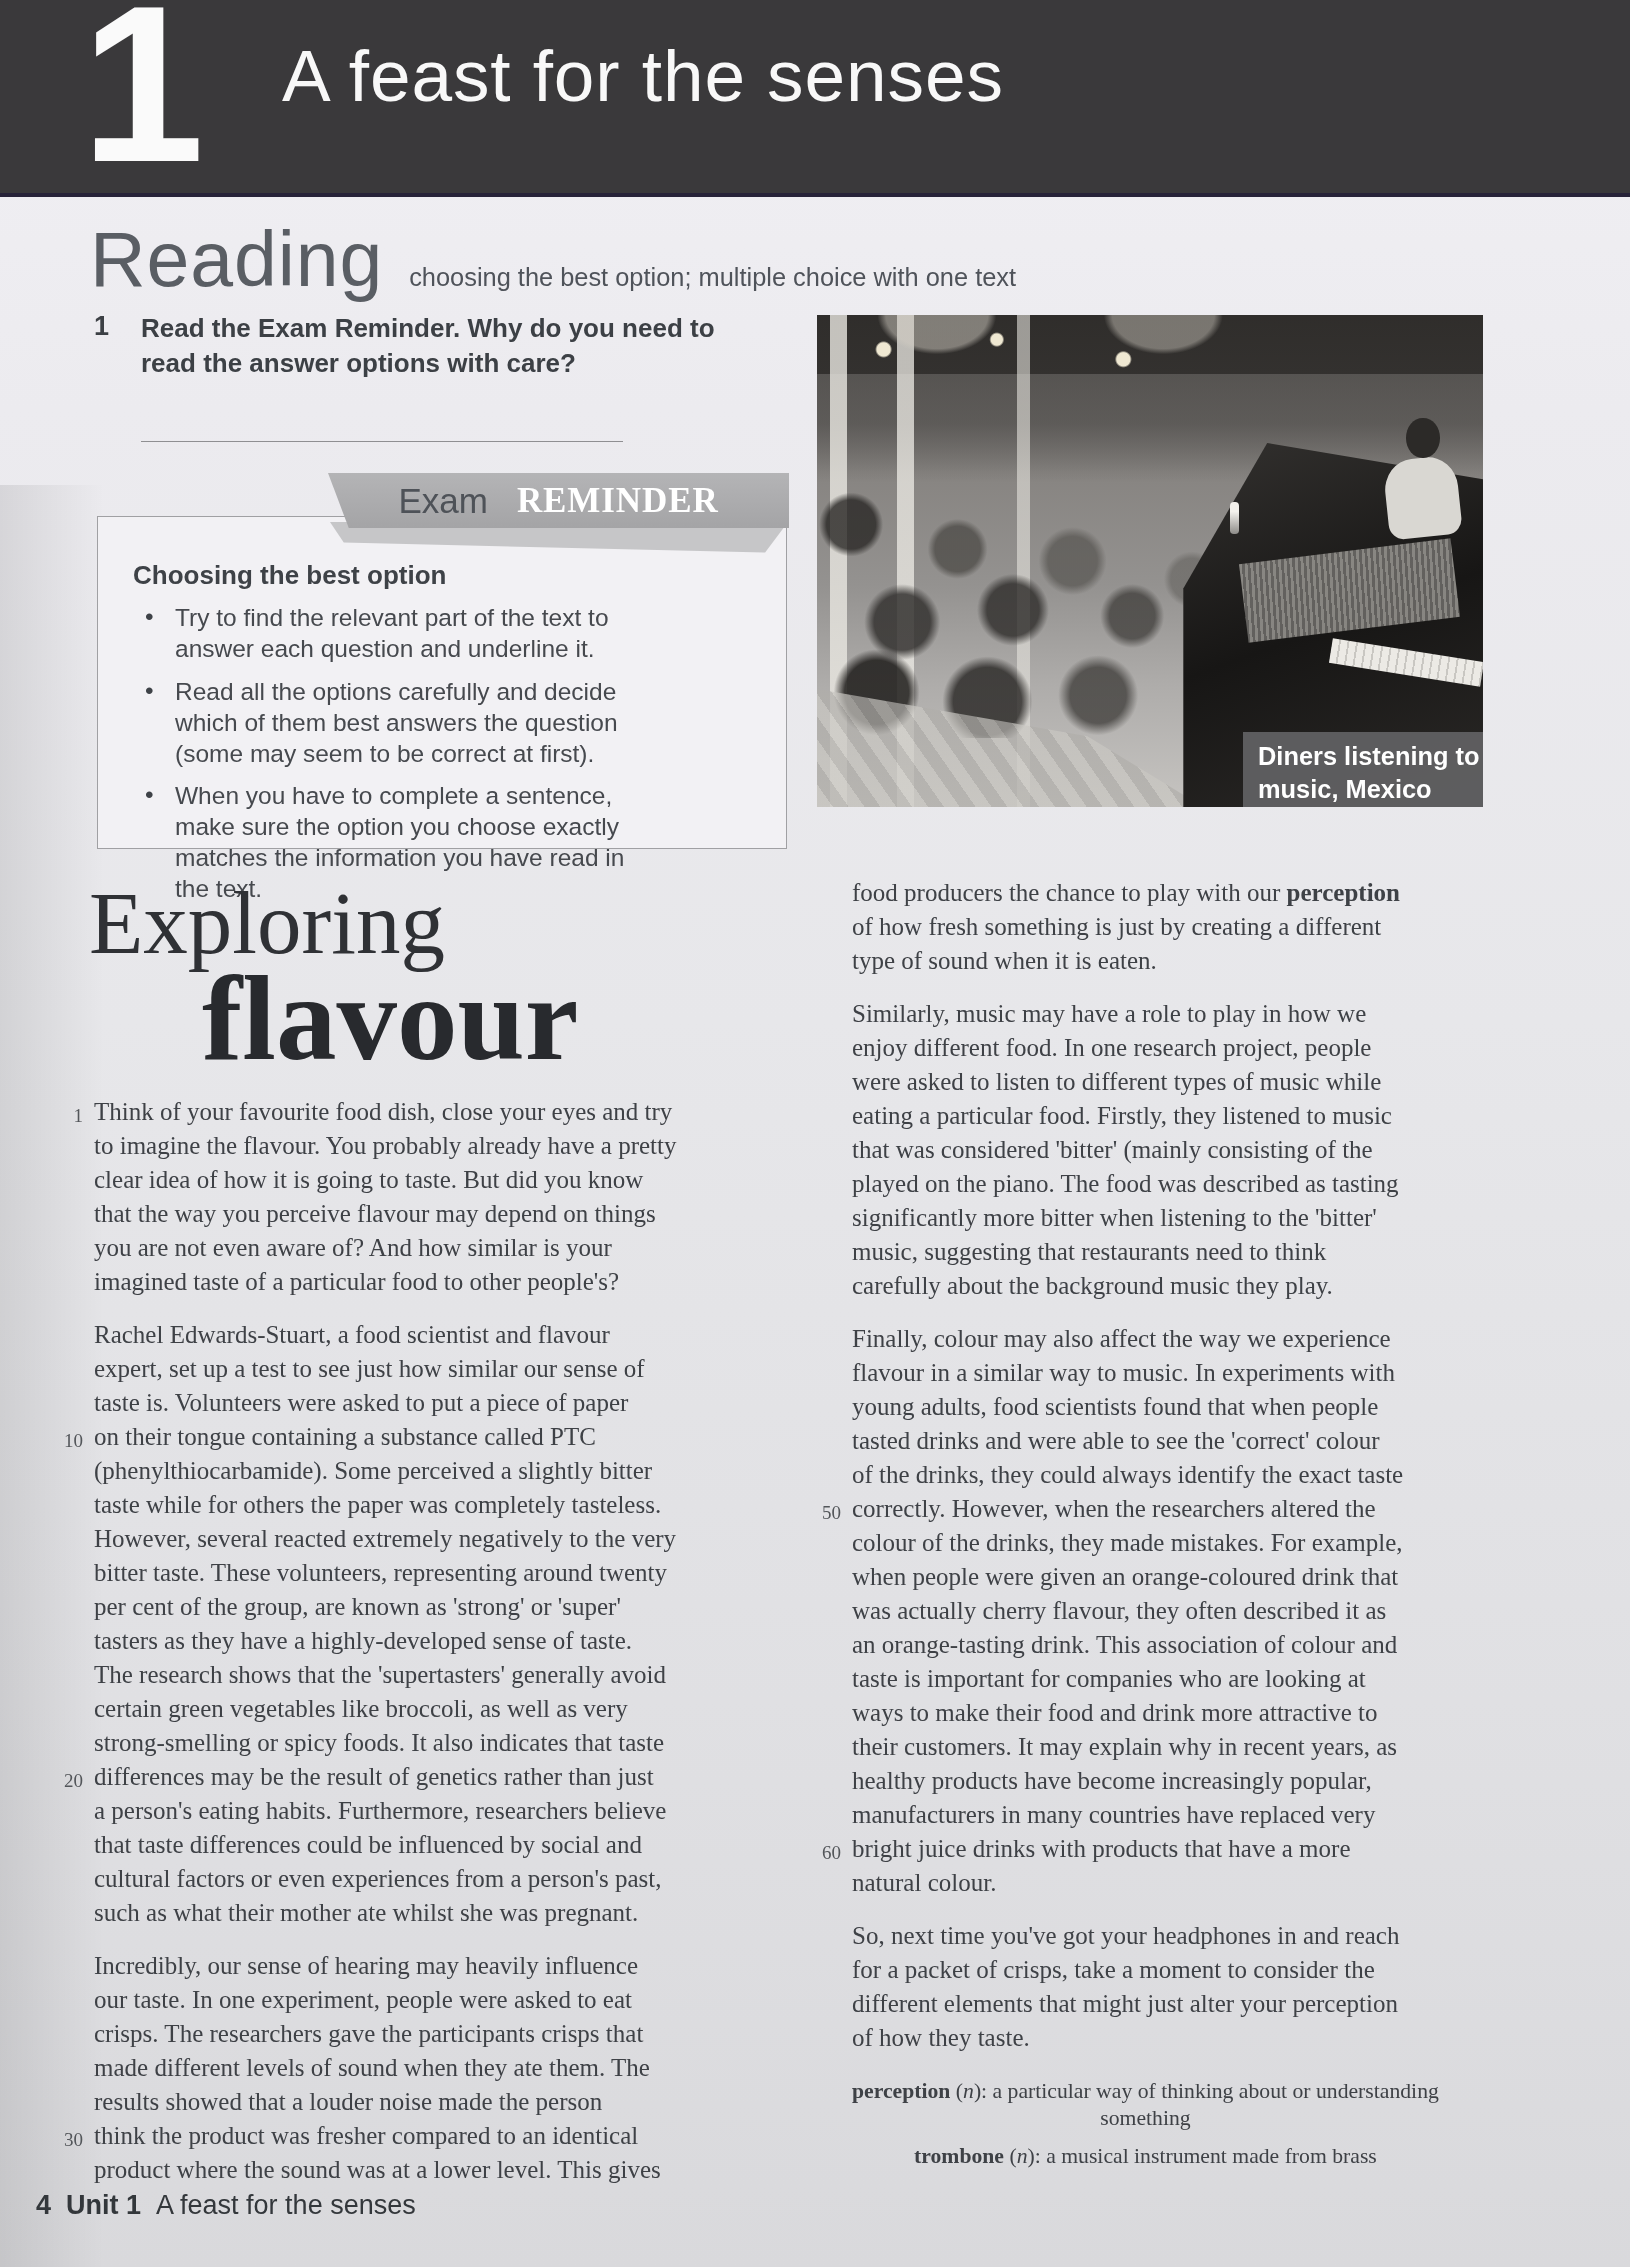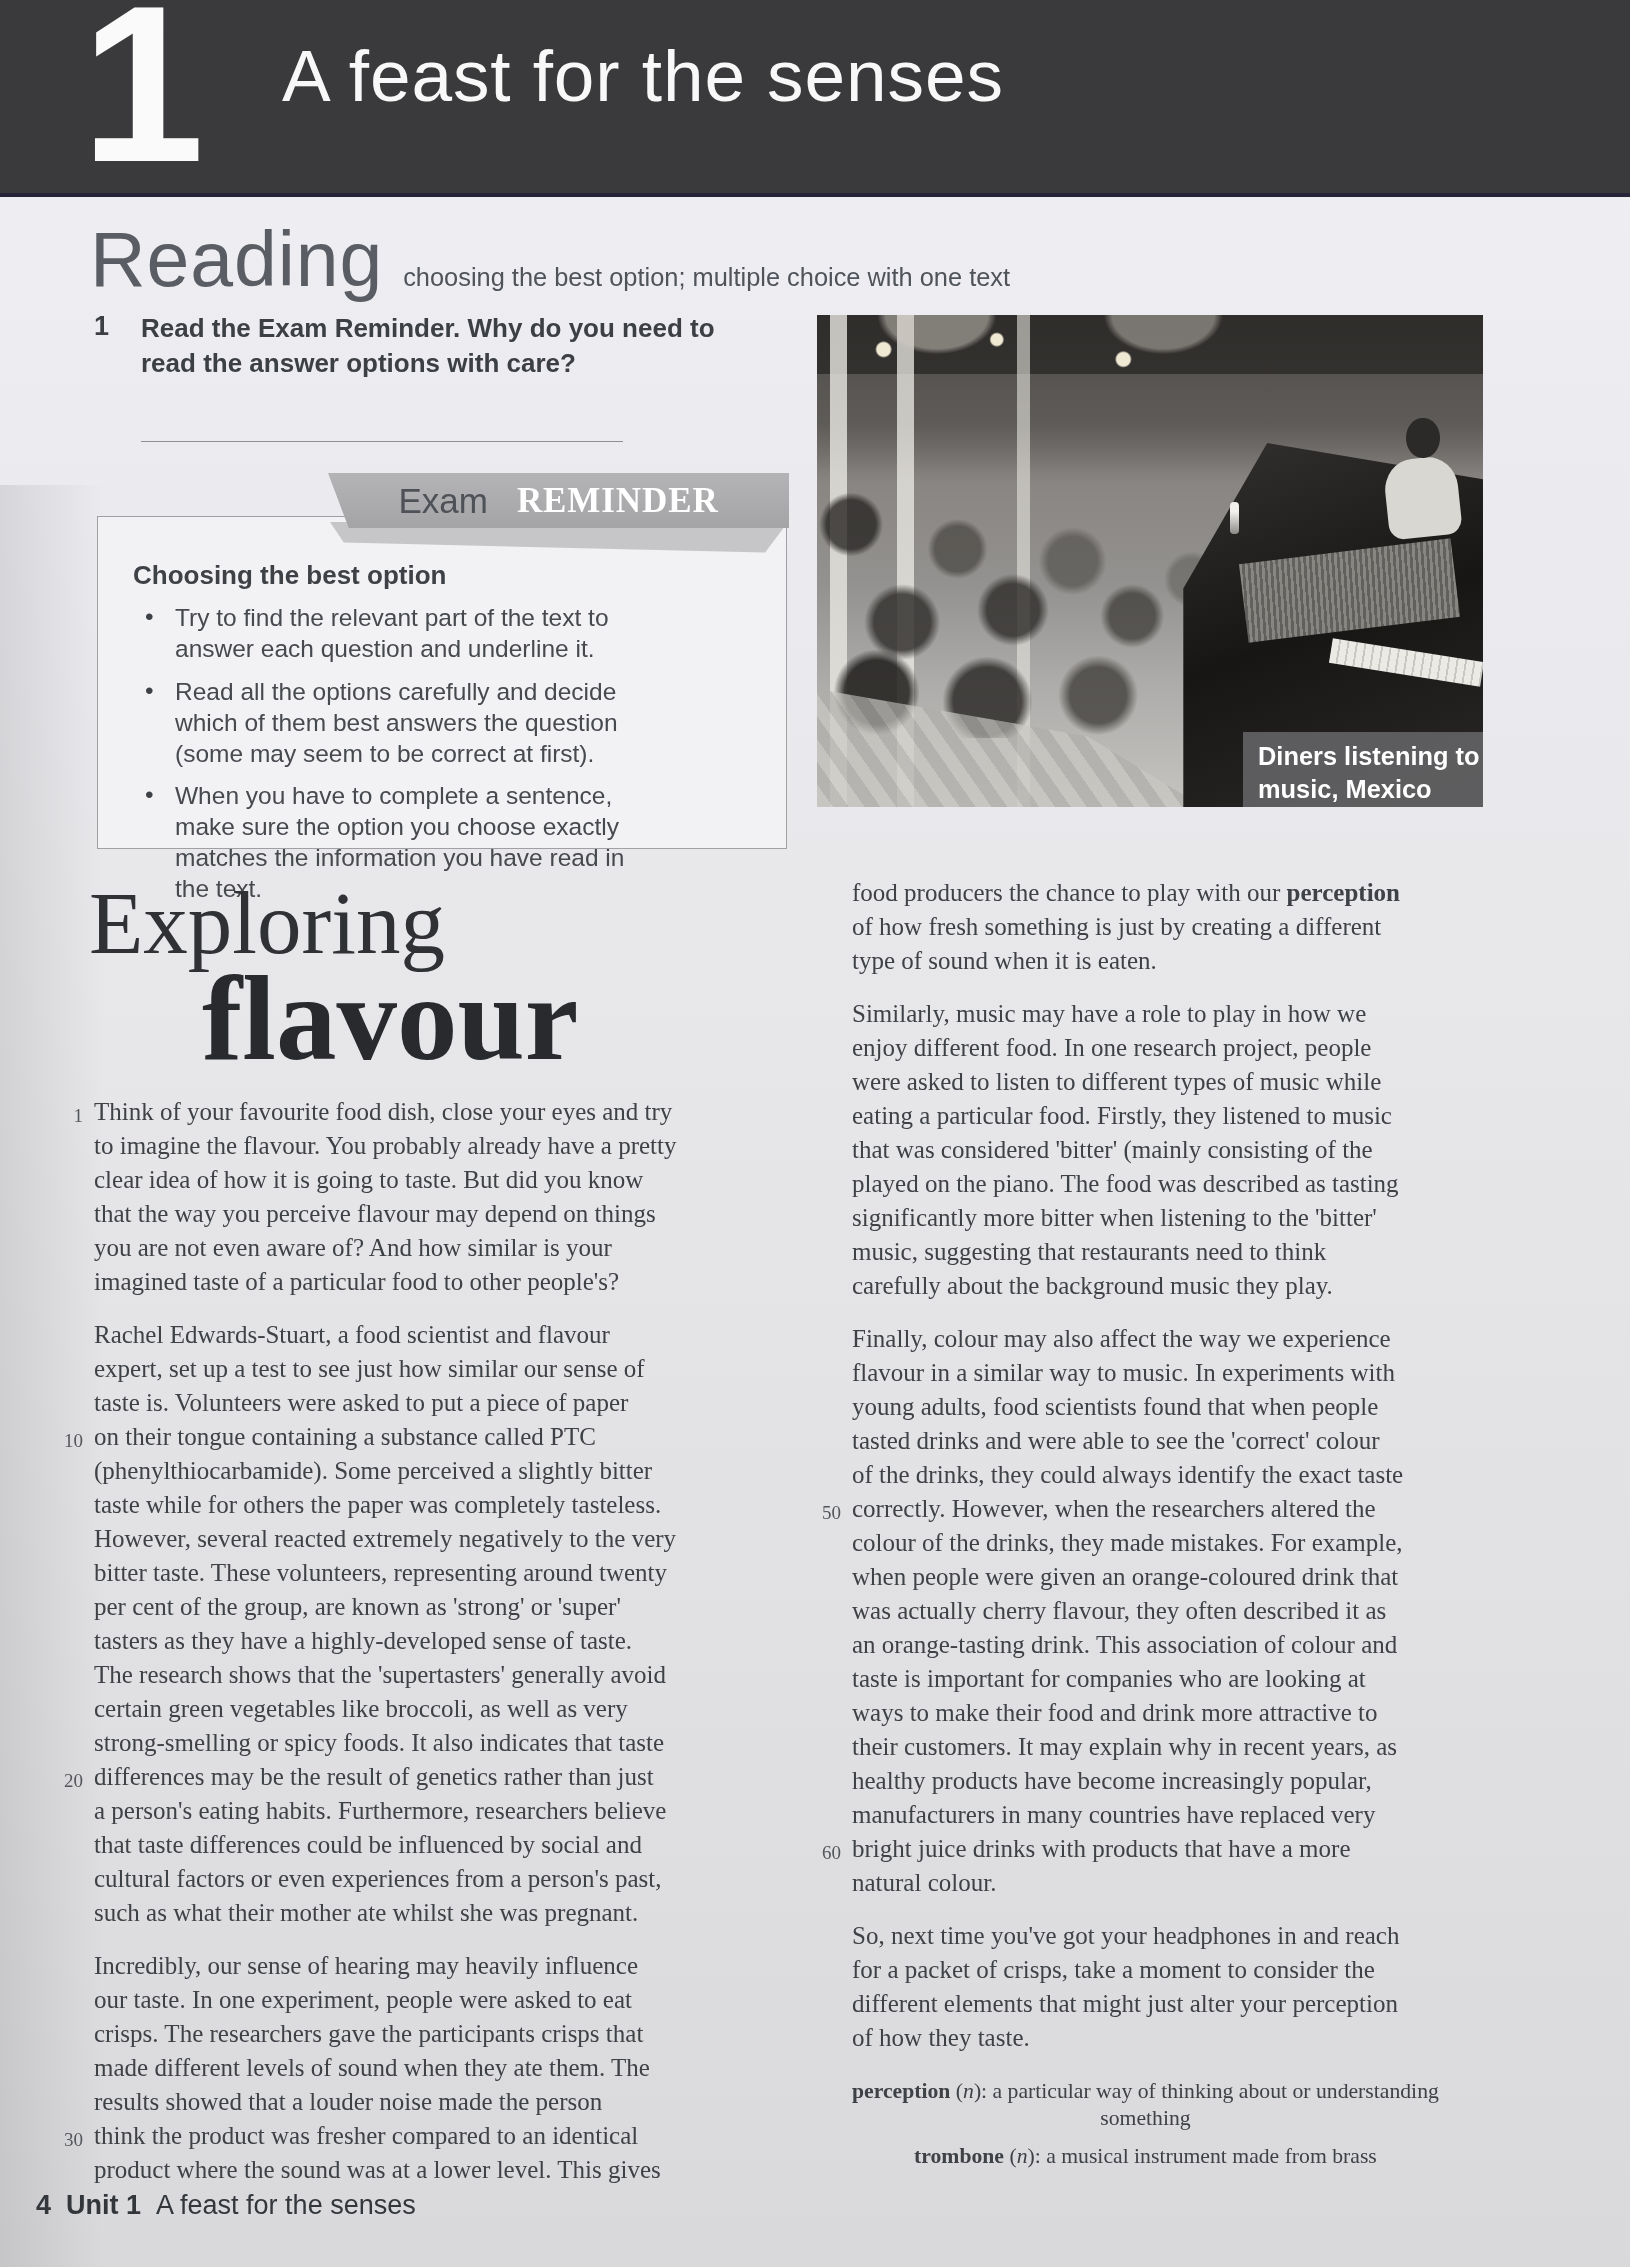--- a/index.html
+++ b/index.html
@@ -8,21 +8,21 @@
     background:linear-gradient(180deg,#f1f0f4 0%,#ecebef 18%,#e7e7ea 45%,#e0e0e3 75%,#d9d9dc 100%);
     font-family:"Liberation Sans",sans-serif;
   }
   .shade-left{position:absolute;left:0;top:485px;width:104px;bottom:0;
     background:linear-gradient(90deg,rgba(0,0,0,0.09),rgba(0,0,0,0.0));pointer-events:none;}
   
   .banner{position:absolute;left:0;top:0;width:1631px;height:193px;background:#3a393b;border-bottom:4.7px solid #272339;}
   .unit-num{position:absolute;left:81px;top:-24.5px;color:#fafafa;font-size:222px;font-weight:700;line-height:217px;}
   .banner-title{position:absolute;left:282px;top:34px;color:#f8f8f8;font-size:73px;font-weight:400;letter-spacing:0.9px;}
   
-  .reading-row{position:absolute;left:90px;top:215px;display:flex;align-items:baseline;gap:20px;white-space:nowrap;}
+  .reading-row{position:absolute;left:90px;top:215px;display:flex;align-items:baseline;gap:26px;white-space:nowrap;}
   .reading-h{font-size:77px;color:#5a5e64;font-weight:400;letter-spacing:0.9px;}
   .reading-sub{font-size:25.4px;color:#4f535a;}
   
   .ex-num{position:absolute;left:94px;top:311px;font-size:27px;font-weight:700;color:#3c4045;}
   .ex-prompt{position:absolute;left:141px;top:311px;font-size:26px;font-weight:700;color:#3c4045;line-height:35px;white-space:nowrap;}
   .answer-line{position:absolute;left:141px;top:441px;width:482px;border-top:1.9px solid #8f8f92;}
   
   .rem-box{position:absolute;left:97px;top:516px;width:688px;height:331px;background:#f2f1f4;border:1.9px solid #a0a0a3;}
   .rem-title{margin:43px 0 9.4px 35px;font-size:26px;font-weight:700;color:#3e4247;}
   .rem-list{margin:0;padding:0;list-style:none;}

